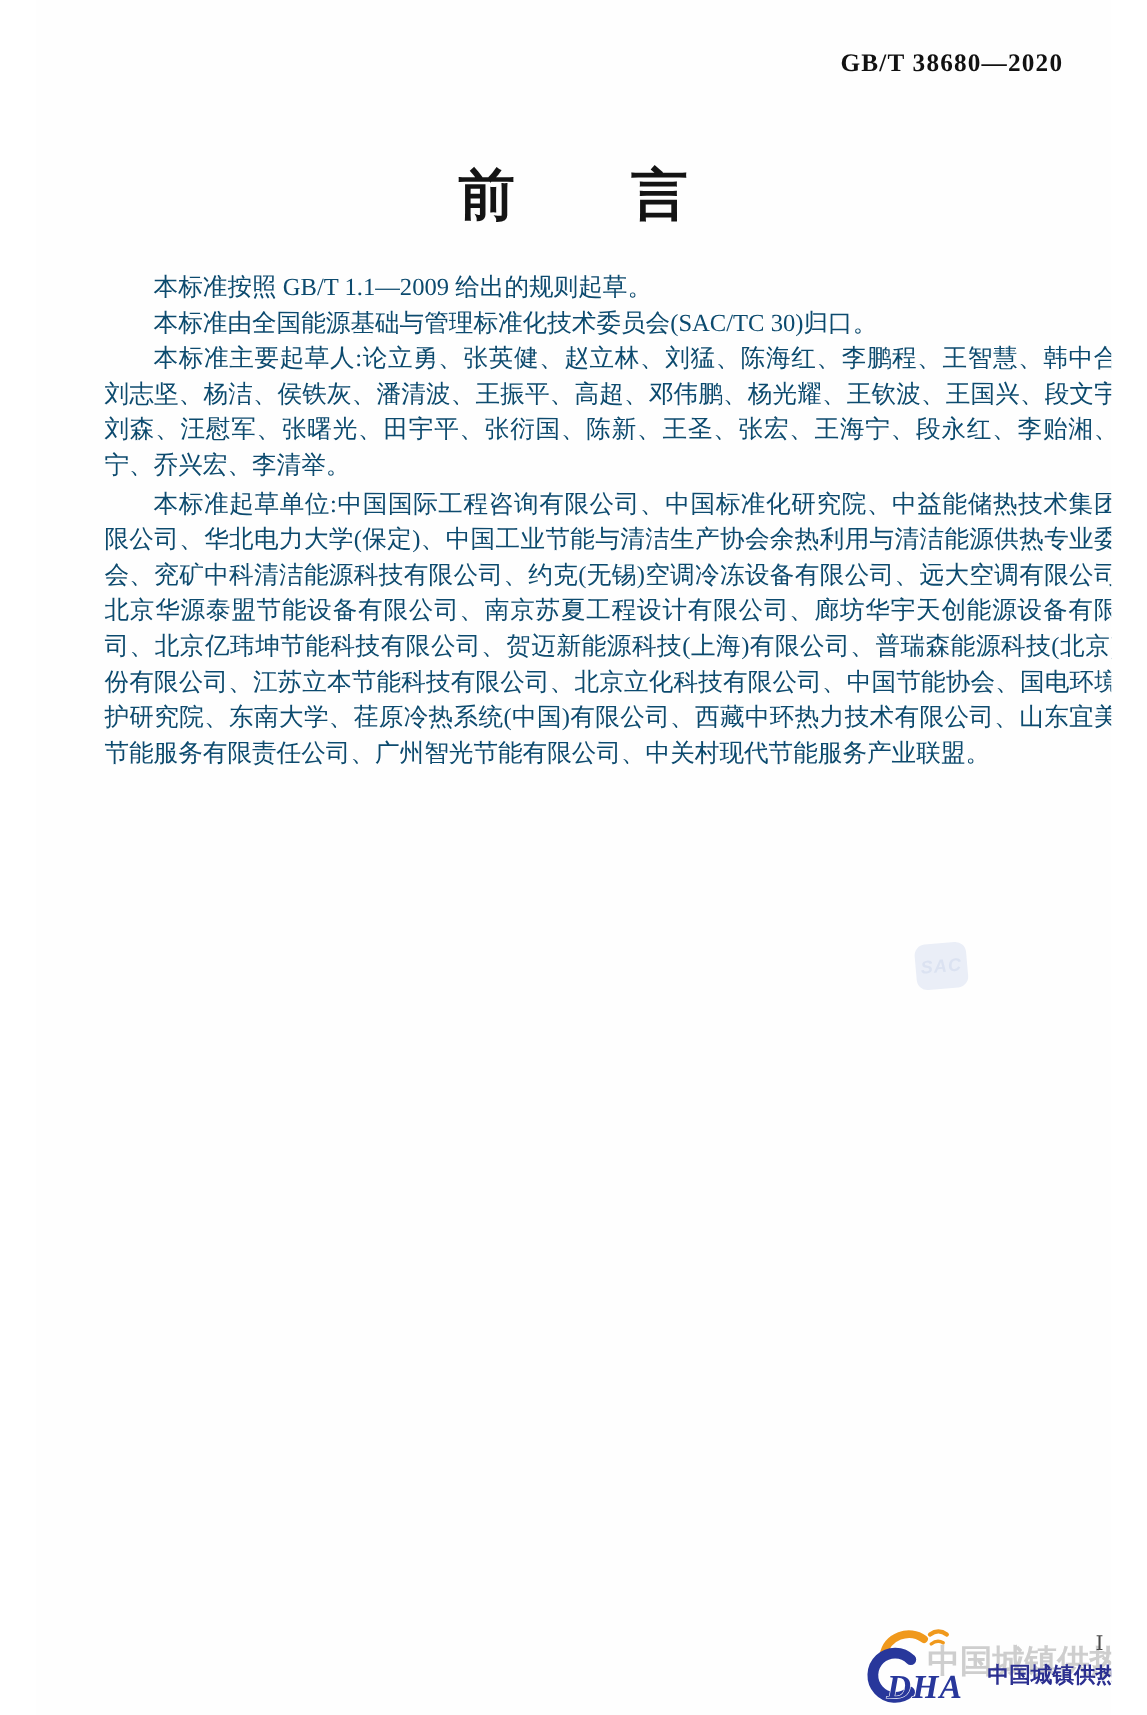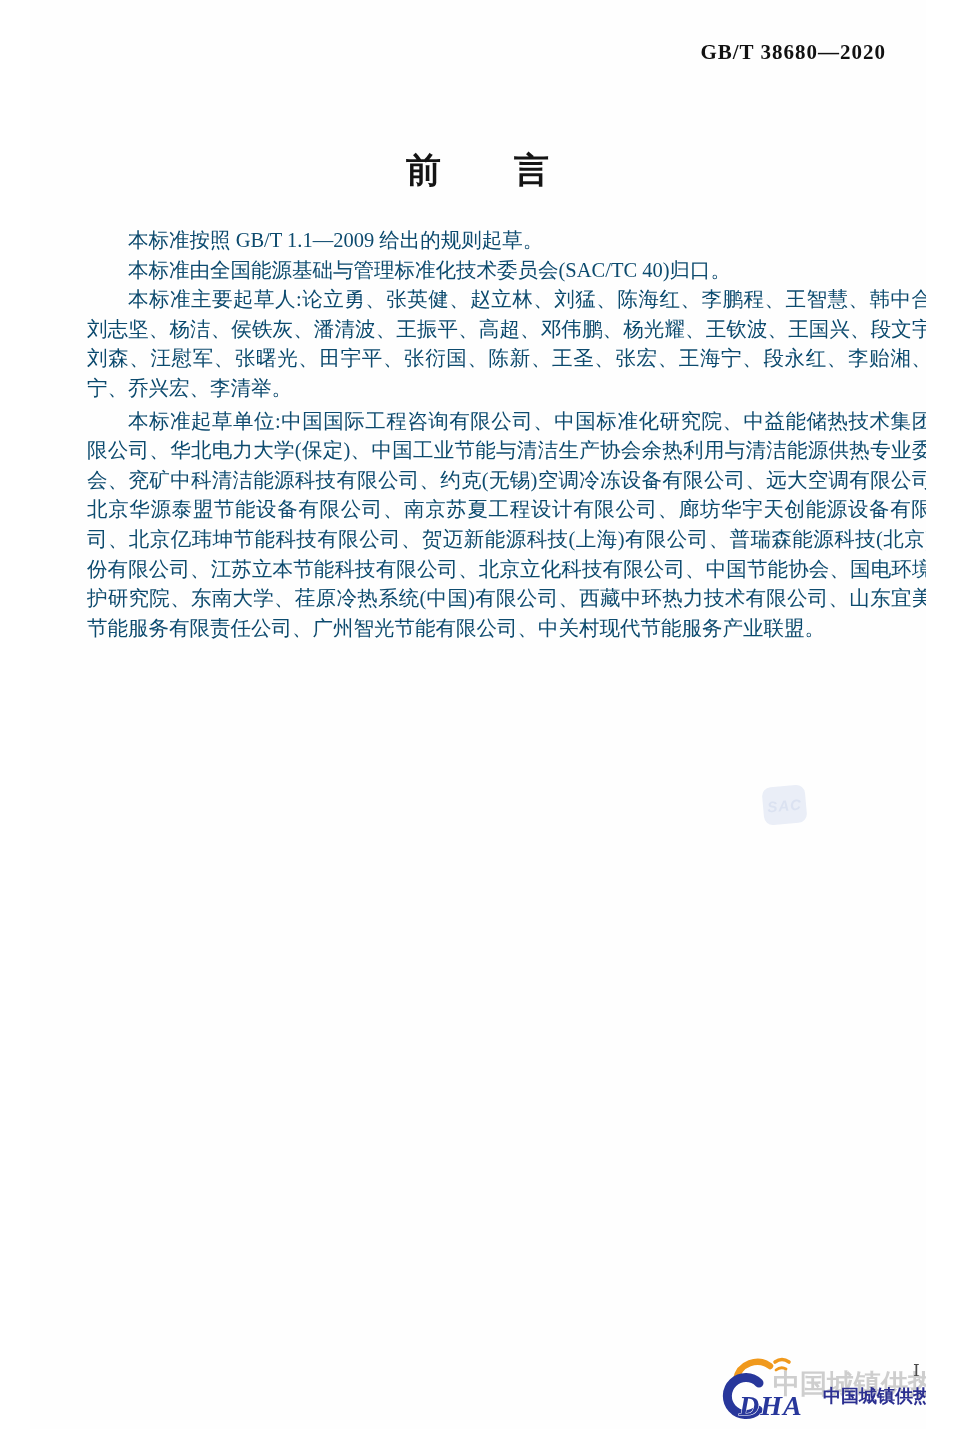--- a/index.html
+++ b/index.html
@@ -11,23 +11,23 @@
     overflow:hidden;
     font-family:"Liberation Serif","DejaVu Serif",serif;
     color:#1c1c1c;
   }
   .std-code {
     position:absolute; top:40px; right:40px;
     font-size:21px; font-weight:bold; letter-spacing:1px; color:#111;
     white-space:nowrap;
   }
   .fw-title {
-    position:absolute; top:147px; left:0; width:100%;
+    position:absolute; top:131px; left:0; width:100%;
     margin:0; text-align:center;
-    font-size:35px; font-weight:bold; color:#141414;
+    font-size:47px; font-weight:bold; color:#141414;
     letter-spacing:1px;
   }
   .fw-body {
     position:absolute; left:57px; top:226px; width:866px;
     font-size:20.5px; line-height:29.6px;
     text-align:justify; text-justify:inter-character;
     color:#0c4a6e;
   }
   .fw-body p { margin:0; text-indent:2em; }
   .fw-body p:last-child { margin-top:3px; }
@@ -76,21 +76,21 @@
 <body>
 
 <div class="page">
 
   <div class="std-code">GB/T 38680—2020</div>
 
   <h1 class="fw-title">前　　言</h1>
 
   <div class="fw-body">
       <p>本标准按照 GB/T 1.1—2009 给出的规则起草。</p>
-      <p>本标准由全国能源基础与管理标准化技术委员会(SAC/TC 40)归口。</p>
+      <p>本标准由全国能源基础与管理标准化技术委员会(SAC/TC 30)归口。</p>
       <p>本标准主要起草人:论立勇、张英健、赵立林、刘猛、陈海红、李鹏程、王智慧、韩中合、刘志坚、杨洁、侯铁灰、潘清波、王振平、高超、邓伟鹏、杨光耀、王钦波、王国兴、段文宇、刘森、汪慰军、张曙光、田宇平、张衍国、陈新、王圣、张宏、王海宁、段永红、李贻湘、马宁、乔兴宏、李清举。</p>
       <p>本标准起草单位:中国国际工程咨询有限公司、中国标准化研究院、中益能储热技术集团有限公司、华北电力大学(保定)、中国工业节能与清洁生产协会余热利用与清洁能源供热专业委员会、兖矿中科清洁能源科技有限公司、约克(无锡)空调冷冻设备有限公司、远大空调有限公司、北京华源泰盟节能设备有限公司、南京苏夏工程设计有限公司、廊坊华宇天创能源设备有限公司、北京亿玮坤节能科技有限公司、贺迈新能源科技(上海)有限公司、普瑞森能源科技(北京)股份有限公司、江苏立本节能科技有限公司、北京立化科技有限公司、中国节能协会、国电环境保护研究院、东南大学、荏原冷热系统(中国)有限公司、西藏中环热力技术有限公司、山东宜美科节能服务有限责任公司、广州智光节能有限公司、中关村现代节能服务产业联盟。</p>
     </div>
 
   <div class="sac-wm">
     <span>SAC</span>
   </div>
 
   <div class="logo-ghost">中国城镇供热协会</div>
 

